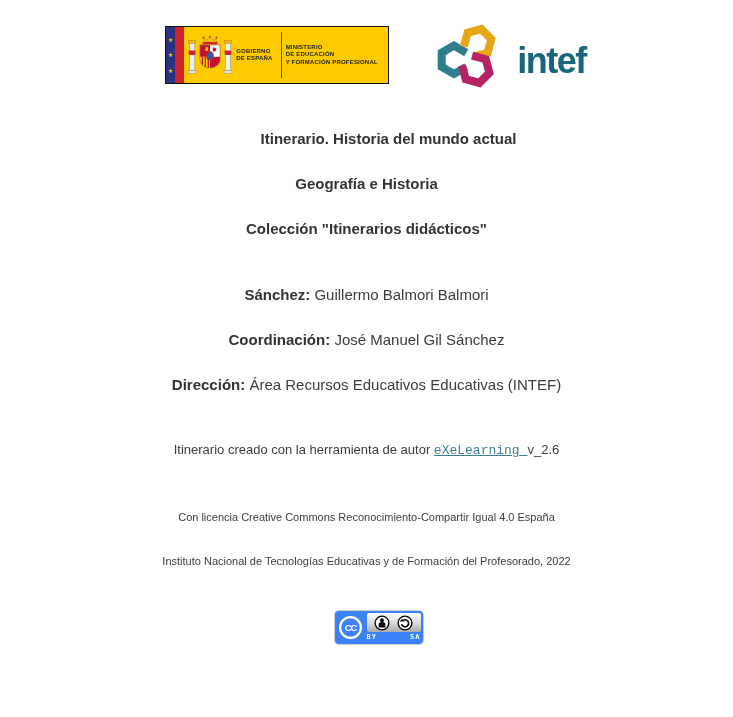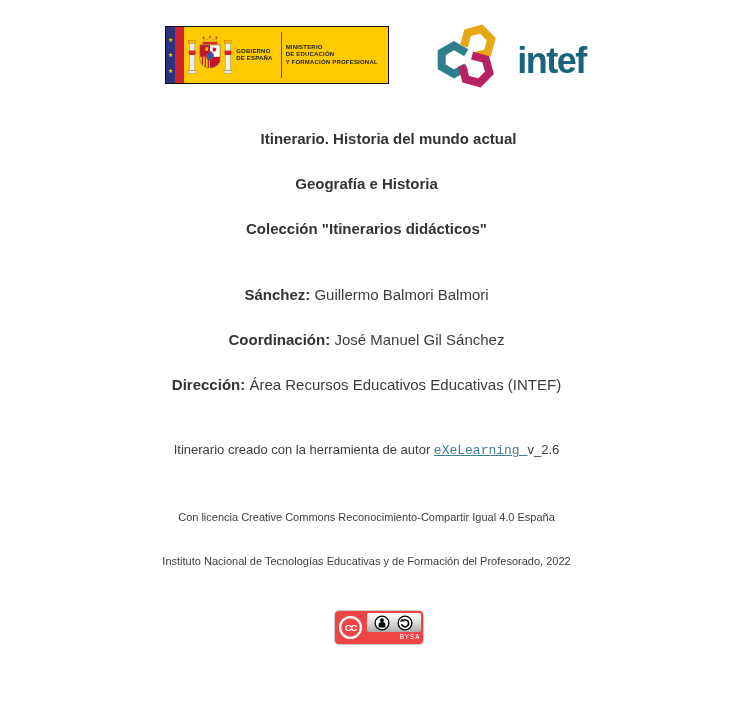--- a/index.html
+++ b/index.html
@@ -58,34 +58,34 @@
   .credit-first{margin-top:48px;}
   .credit-line b{color:#333;}
   .tool-line{font-size:13px;line-height:16px;margin:48px 0 0;color:#3c3c3c;}
   .tool-line a{color:#3f7f93;text-decoration:underline;cursor:pointer;font-family:Liberation Mono, monospace;}
   .license-line{font-size:11px;line-height:14px;margin:51px 0 0;color:#3c3c3c;}
   .institute-line{font-size:11px;line-height:14px;margin:30px 0 0;color:#3c3c3c;}
 
   
   .badge-row{margin-top:43px;display:flex;justify-content:center;transform:translateX(12px);}
   .cc-badge{
-    width:88px;height:33px;background:#ef4444;border-radius:4px;
+    width:88px;height:33px;background:#3b82f6;border-radius:4px;
     box-sizing:border-box;padding:2px;display:flex;gap:2px;
     box-shadow:0 0 0 1px #cfcfcf;cursor:pointer;
   }
   .cc-left{width:28px;display:flex;align-items:center;justify-content:center;flex:none;}
   .cc-right{flex:1;display:flex;flex-direction:column;}
   .cc-panel{
     flex:1;border-radius:2px;
     background:linear-gradient(180deg,#ffffff 0%,#d9d9d9 55%,#ababab 100%);
     display:flex;justify-content:space-evenly;align-items:center;
   }
   .cc-labels{
-    height:10px;display:flex;justify-content:flex-end;align-items:center;
-    color:#fff;font-size:7px;font-weight:normal;
+    height:10px;display:flex;justify-content:space-between;align-items:center;
+    color:#fff;font-size:7px;font-weight:bold;
     font-family:"DejaVu Sans Mono",monospace;letter-spacing:1px;
   }
 </style>
 </head>
 <body>
 
 <div class="page">
 
   <div class="header">
 

